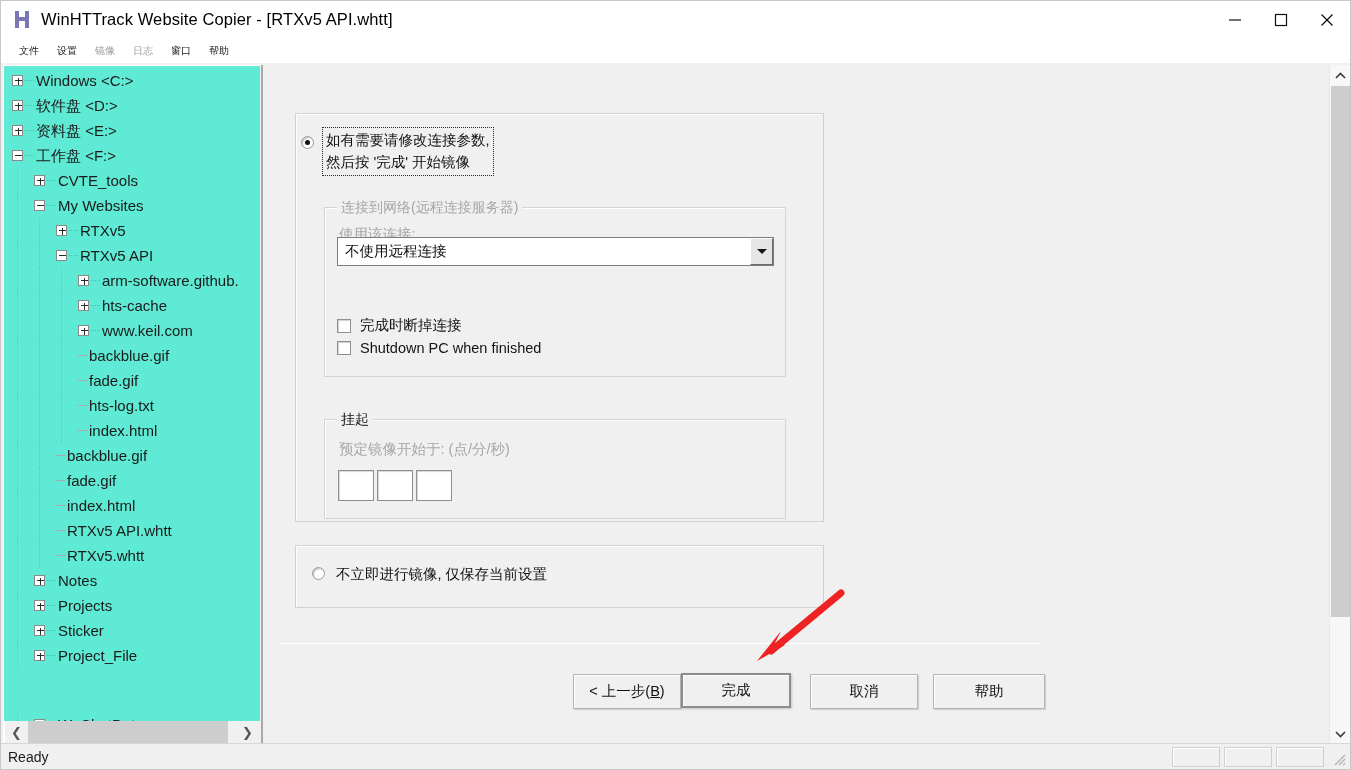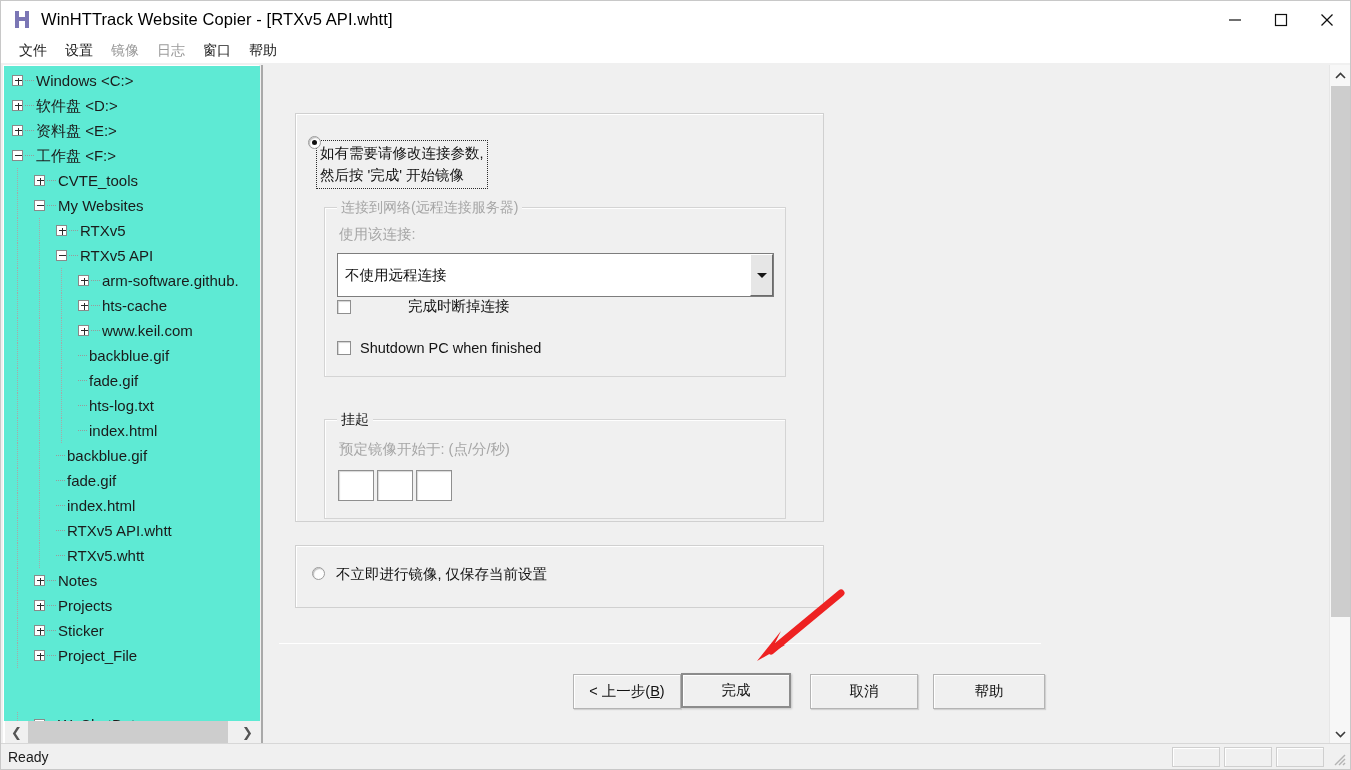--- a/index.html
+++ b/index.html
@@ -50,21 +50,21 @@
   }
   .win-btn svg { display: block; }
 
   
   .menubar {
     position: absolute; left: 0; top: 37px; width: 1349px; height: 25px;
     background: #ffffff;
     display: flex; align-items: center; padding-left: 9px;
   }
   .menu-item {
-    font-size: 14px; color: #1a1a1a; padding: 2px 9px; white-space: nowrap; font-family: Liberation Serif, serif;
+    font-size: 10px; color: #1a1a1a; padding: 2px 9px; white-space: nowrap; font-family: Liberation Serif, serif;
   }
   .menu-item.disabled { color: #9a9a9a; }
 
   
   .tree-panel {
     position: absolute; left: 2px; top: 64px; width: 256px; height: 679px;
     background: #ffffff;
     border: 1px solid #ffffff;
   }
   .tree-outer {
@@ -471,38 +471,38 @@
       </div>
       <div class="hs-arrow">❯</div>
     </div>
   </div>
 
   <div class="main-area">
     <div class="main-inner">
 
       <div class="opt-panel" id="panel-main">
 
-        <div class="radio-row" style="left:12px; top:22px;flex-direction:column;">
+        <div class="radio-row" style="left:5px; top:22px;">
           <div class="radio checked"></div>
           <div class="focus-rect">
             <div class="radio-label">如有需要请修改连接参数,
 然后按 '完成' 开始镜像</div>
           </div>
         </div>
 
         <div class="groupbox" style="left:28px; top:93px; width:462px; height:170px;">
           <div class="gb-title dim">连接到网络(远程连接服务器)</div>
           <div class="field-label dim" style="left:14px; top:17px;">使用该连接:</div>
 
-          <div class="combo" style="left:12px; top:45px; width:437px; height:44px;justify-content:center;">
+          <div class="combo" style="left:12px; top:29px; width:437px; height:29px;justify-content:center;">
             <div class="combo-text">不使用远程连接</div>
             <div class="combo-btn"></div>
           </div>
 
-          <div class="cbrow" style="left:12px; top:89px;gap:48px;">
+          <div class="cbrow" style="left:12px; top:108px;">
             <div class="checkbox"></div>
             <div class="cb-label">完成时断掉连接</div>
           </div>
 
           <div class="cbrow" style="left:12px; top:132px;">
             <div class="checkbox"></div>
             <div class="cb-label">Shutdown PC when finished</div>
           </div>
         </div>
 

